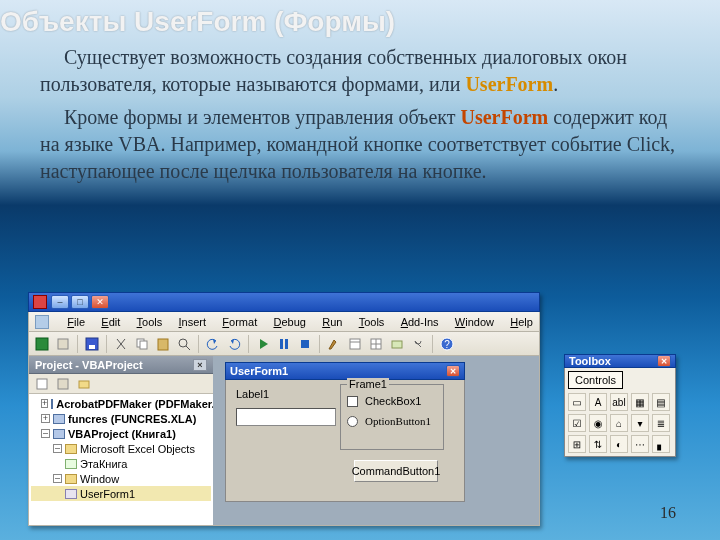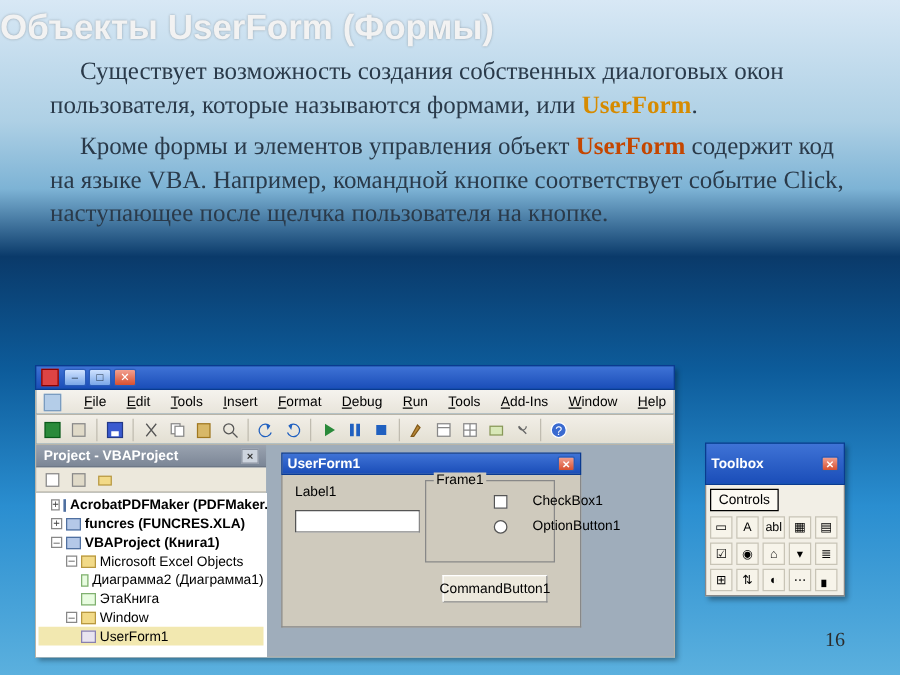--- a/index.html
+++ b/index.html
@@ -85,30 +85,30 @@
   .form-win { position:absolute; left:12px; top:6px; width:240px; }
   .form-tb { background:linear-gradient(#3f73d6,#1a4db8); color:#fff; height:18px; display:flex; align-items:center; padding:0 4px; font-weight:bold; border:1px solid #0a3a90; }
   .form-tb .tbtext { flex:1; font-size:11px; }
   .form-body { background:#cfcabd; border:1px solid #888; border-top:none; height:122px;
     background-image: radial-gradient(#a09c90 0.5px, transparent 0.5px);
     background-size:6px 6px; position:relative; padding:6px; }
   .lbl { position:absolute; left:10px; top:8px; font-size:11px; color:#000; }
   .textbox { position:absolute; left:10px; top:28px; width:100px; height:18px; background:#fff; border:1px solid #888; border-top-color:#555; border-left-color:#555; }
   .frame { position:absolute; left:114px; top:4px; width:104px; height:66px; border:1px solid #888; }
   .frame .ftitle { position:absolute; top:-7px; left:6px; background:#cfcabd; padding:0 2px; font-size:11px; }
-  .chk, .rad { position:absolute; left:6px; font-size:11px; display:flex; align-items:center; gap:20px;margin-left:48px; }
-  .chk { top:10px; } .rad { top:30px; }
+  .chk, .rad { position:absolute; left:6px; font-size:11px; display:flex; align-items:center; gap:7px; }
+  .chk { top:10px; } .rad { top:30px;font-family:Liberation Serif, serif; }
   .chkbox { width:11px; height:11px; border:1px solid #555; background:#fff; }
   .radbox { width:11px; height:11px; border:1px solid #555; background:#fff; border-radius:50%; }
   .cmdbtn { position:absolute; left:128px; top:80px; width:84px; height:22px; background:#ece8dc; border:1px solid #888; border-top-color:#fff; border-left-color:#fff; font-size:11px; display:flex; align-items:center; justify-content:center; }
 
   
   .toolbox { position:absolute; right:44px; top:354px; width:112px; font-family:Tahoma,Arial,sans-serif; font-size:11px;
     box-shadow: 2px 3px 4px rgba(0,0,0,0.35);}
-  .toolbox .form-tb { height:34px;gap:16px; }
+  .toolbox .form-tb { height:14px;gap:16px; }
   .toolbox-body { background:#f2efe6; border:1px solid #888; border-top:none; padding:3px; }
   .toolbox-tab { border:1px solid #000000; background:#fcfaf2; padding:2px 6px; display:inline-block; font-size:11px; }
   .tool-grid { display:grid; grid-template-columns:repeat(5, 18px); gap:3px; margin-top:4px; }
   .tool-cell { width:18px; height:18px; border:1px solid #c8c4b6; background:#f7f4ea; display:flex; align-items:center; justify-content:center; font-size:10px; font-family:Arial; }
 </style>
 </head>
 <body>
 
 <div class="slide">
   <div class="title">Объекты UserForm (Формы)</div>
@@ -293,24 +293,20 @@
             </div>
           <div class="tree-row ind1">
               <div class="pm">–</div>
               <div class="ic-proj"></div>
               <b>VBAProject (Книга1)</b>
             </div>
           <div class="tree-row ind2">
               <div class="pm">–</div>
               <div class="ic-fold"></div>
               <span>Microsoft Excel Objects</span>
-            </div>
-          <div class="tree-row ind3">
-              <div class="ic-mod"></div>
-              <span>Диаграмма2 (Диаграмма1)</span>
             </div>
           <div class="tree-row ind3">
               <div class="ic-mod"></div>
               <span>ЭтаКнига</span>
             </div>
           <div class="tree-row ind2">
               <div class="pm">–</div>
               <div class="ic-fold"></div>
               <span>Window</span>
             </div>

